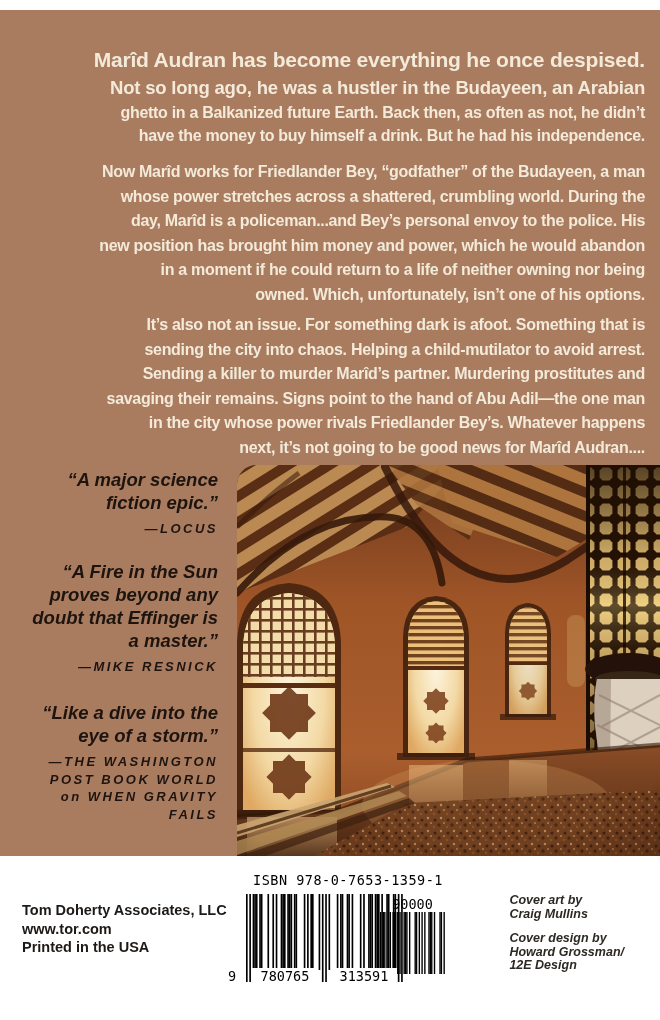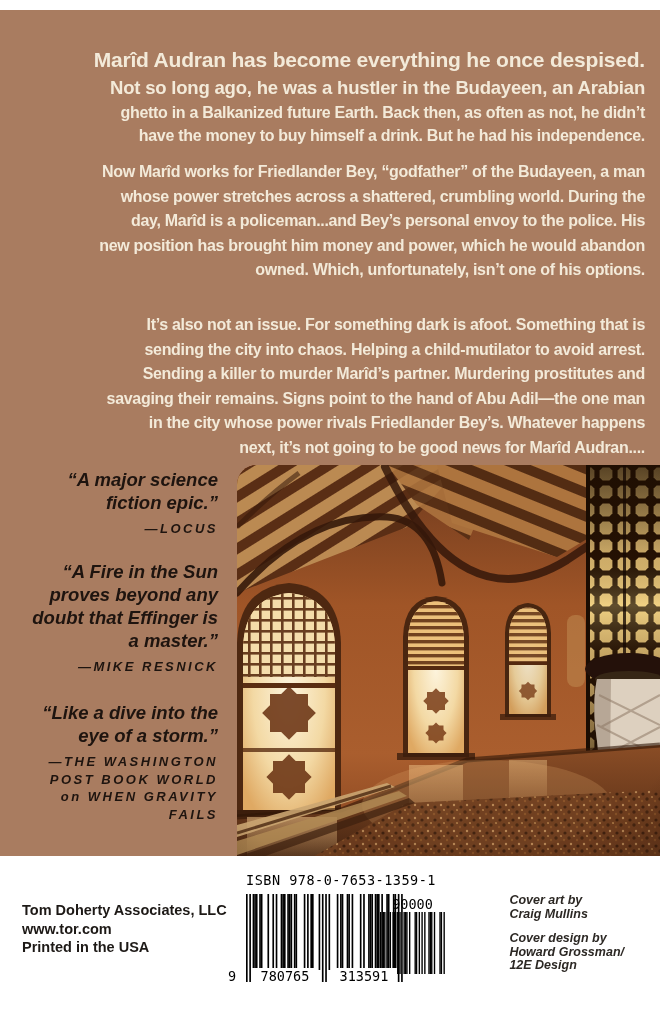--- a/index.html
+++ b/index.html
@@ -33,21 +33,21 @@
   .art{position:absolute;left:237px;top:455px;width:423px;height:401px;
        border-top-left-radius:20px;overflow:hidden;background:#8a4a26;}
 
   
   .bottom{position:absolute;left:0;top:856px;width:660px;height:164px;background:#ffffff;}
   .pub{position:absolute;left:22px;top:45px;}
   .imprint{font-size:17px;font-weight:700;letter-spacing:3.5px;color:#a6795a;margin-bottom:5px;}
   .publine{font-size:14.5px;line-height:18.5px;color:#1d1916;font-weight:700;}
 
   .mono{font-family:"DejaVu Sans Mono",monospace;}
-  .isbn-label{position:absolute;left:232px;top:16px;width:218px;text-align:center;
+  .isbn-label{position:absolute;left:239px;top:16px;width:218px;text-align:center;
               font-size:13.5px;letter-spacing:0.5px;color:#000;}
   .mainbars{position:absolute;left:246px;top:38px;}
   .addonbars{position:absolute;left:380px;top:56px;}
   .addon-label{position:absolute;left:380px;top:40px;width:65px;text-align:center;
                font-size:13.5px;color:#000;}
   .digit{position:absolute;top:112px;font-size:13.5px;color:#000;background:#fff;}
   .d9{left:228px;}
   .dmid{left:252px;width:66px;text-align:center;}
   .dright{left:331px;width:66px;text-align:center;}
 
@@ -68,20 +68,21 @@
       <div class="l2">Not so long ago, he was a hustler in the Budayeen, an Arabian</div>
       <div class="l3">ghetto in a Balkanized future Earth. Back then, as often as not, he didn’t</div>
       <div class="l4">have the money to buy himself a drink. But he had his independence.</div>
     </div>
 
     <div class="para p2">
       <div>Now Marîd works for Friedlander Bey, “godfather” of the Budayeen, a man</div>
       <div>whose power stretches across a shattered, crumbling world. During the</div>
       <div>day, Marîd is a policeman...and Bey’s personal envoy to the police. His</div>
       <div>new position has brought him money and power, which he would abandon</div>
+      <div>in a moment if he could return to a life of neither owning nor being</div>
       <div>owned. Which, unfortunately, isn’t one of his options.</div>
     </div>
 
     <div class="para p3">
       <div>It’s also not an issue. For something dark is afoot. Something that is</div>
       <div>sending the city into chaos. Helping a child-mutilator to avoid arrest.</div>
       <div>Sending a killer to murder Marîd’s partner. Murdering prostitutes and</div>
       <div>savaging their remains. Signs point to the hand of Abu Adil—the one man</div>
       <div>in the city whose power rivals Friedlander Bey’s. Whatever happens</div>
       <div>next, it’s not going to be good news for Marîd Audran....</div>

